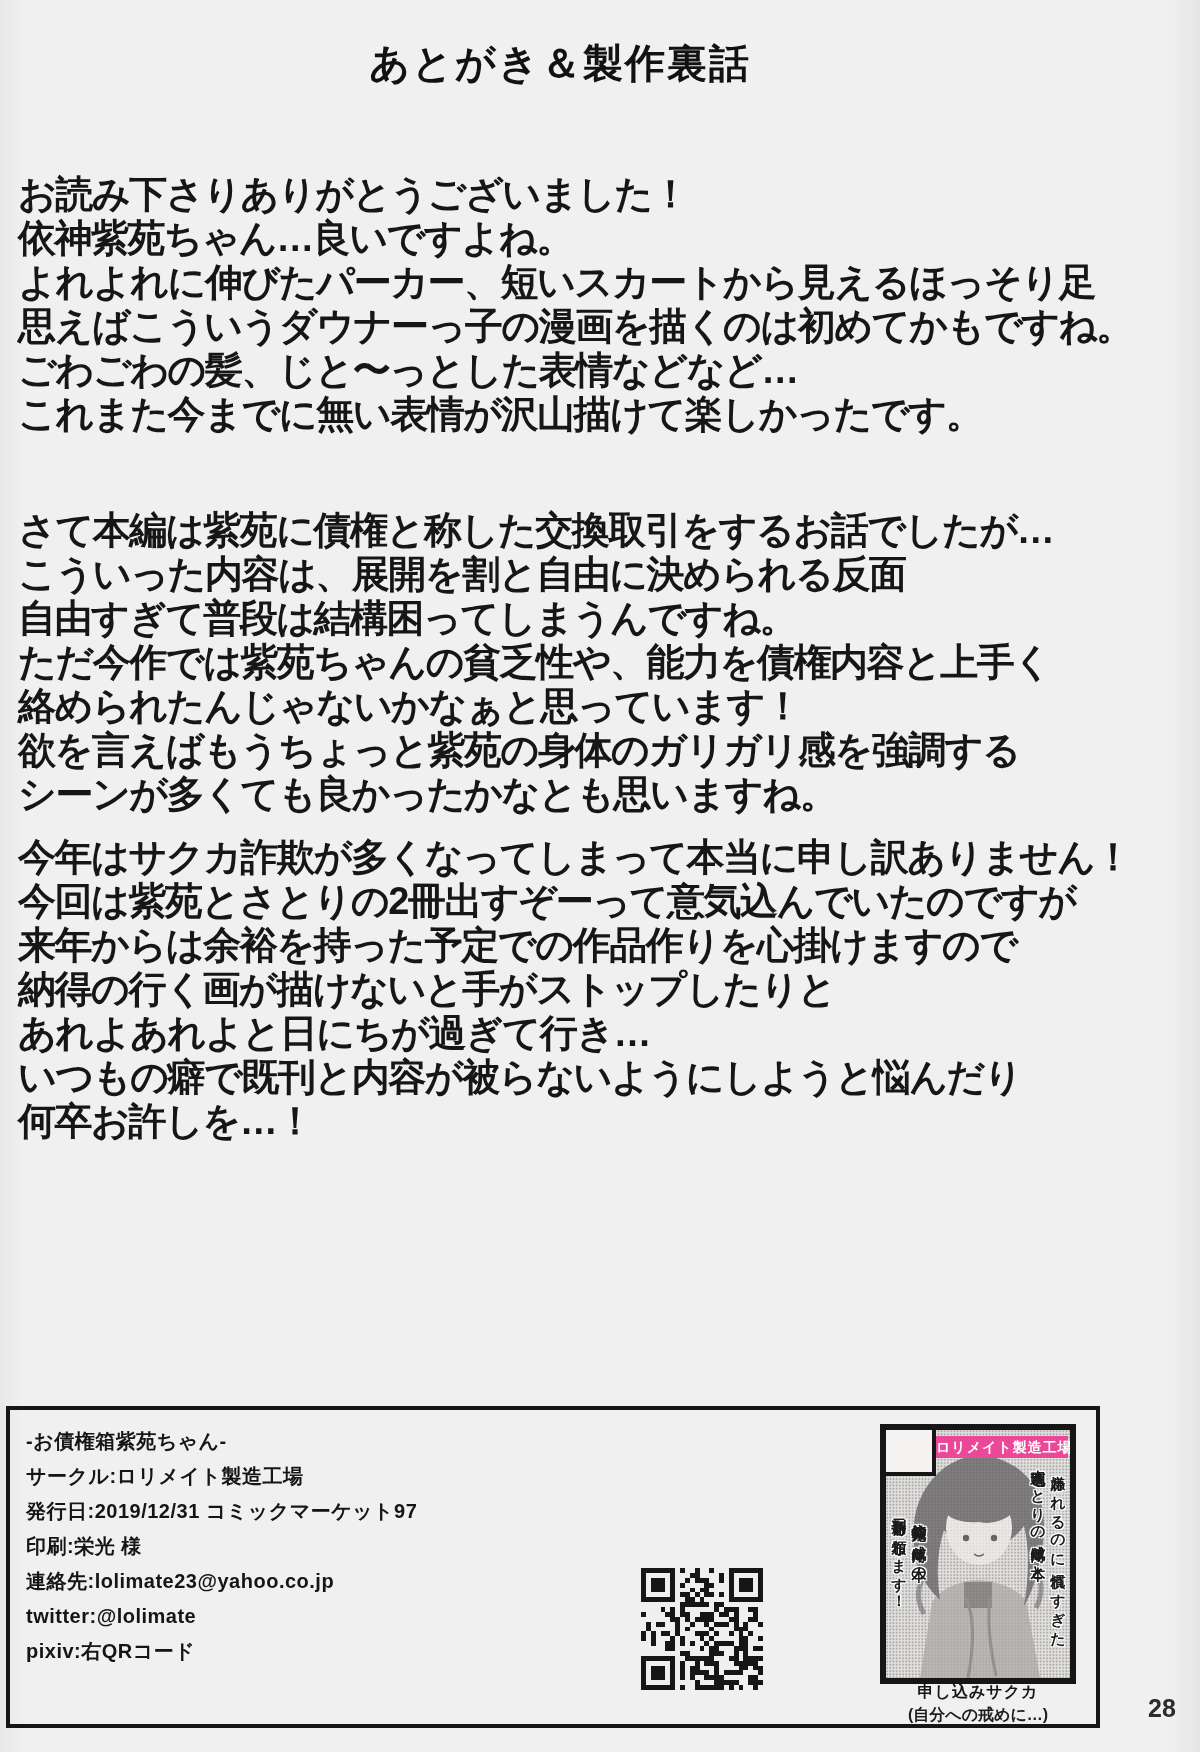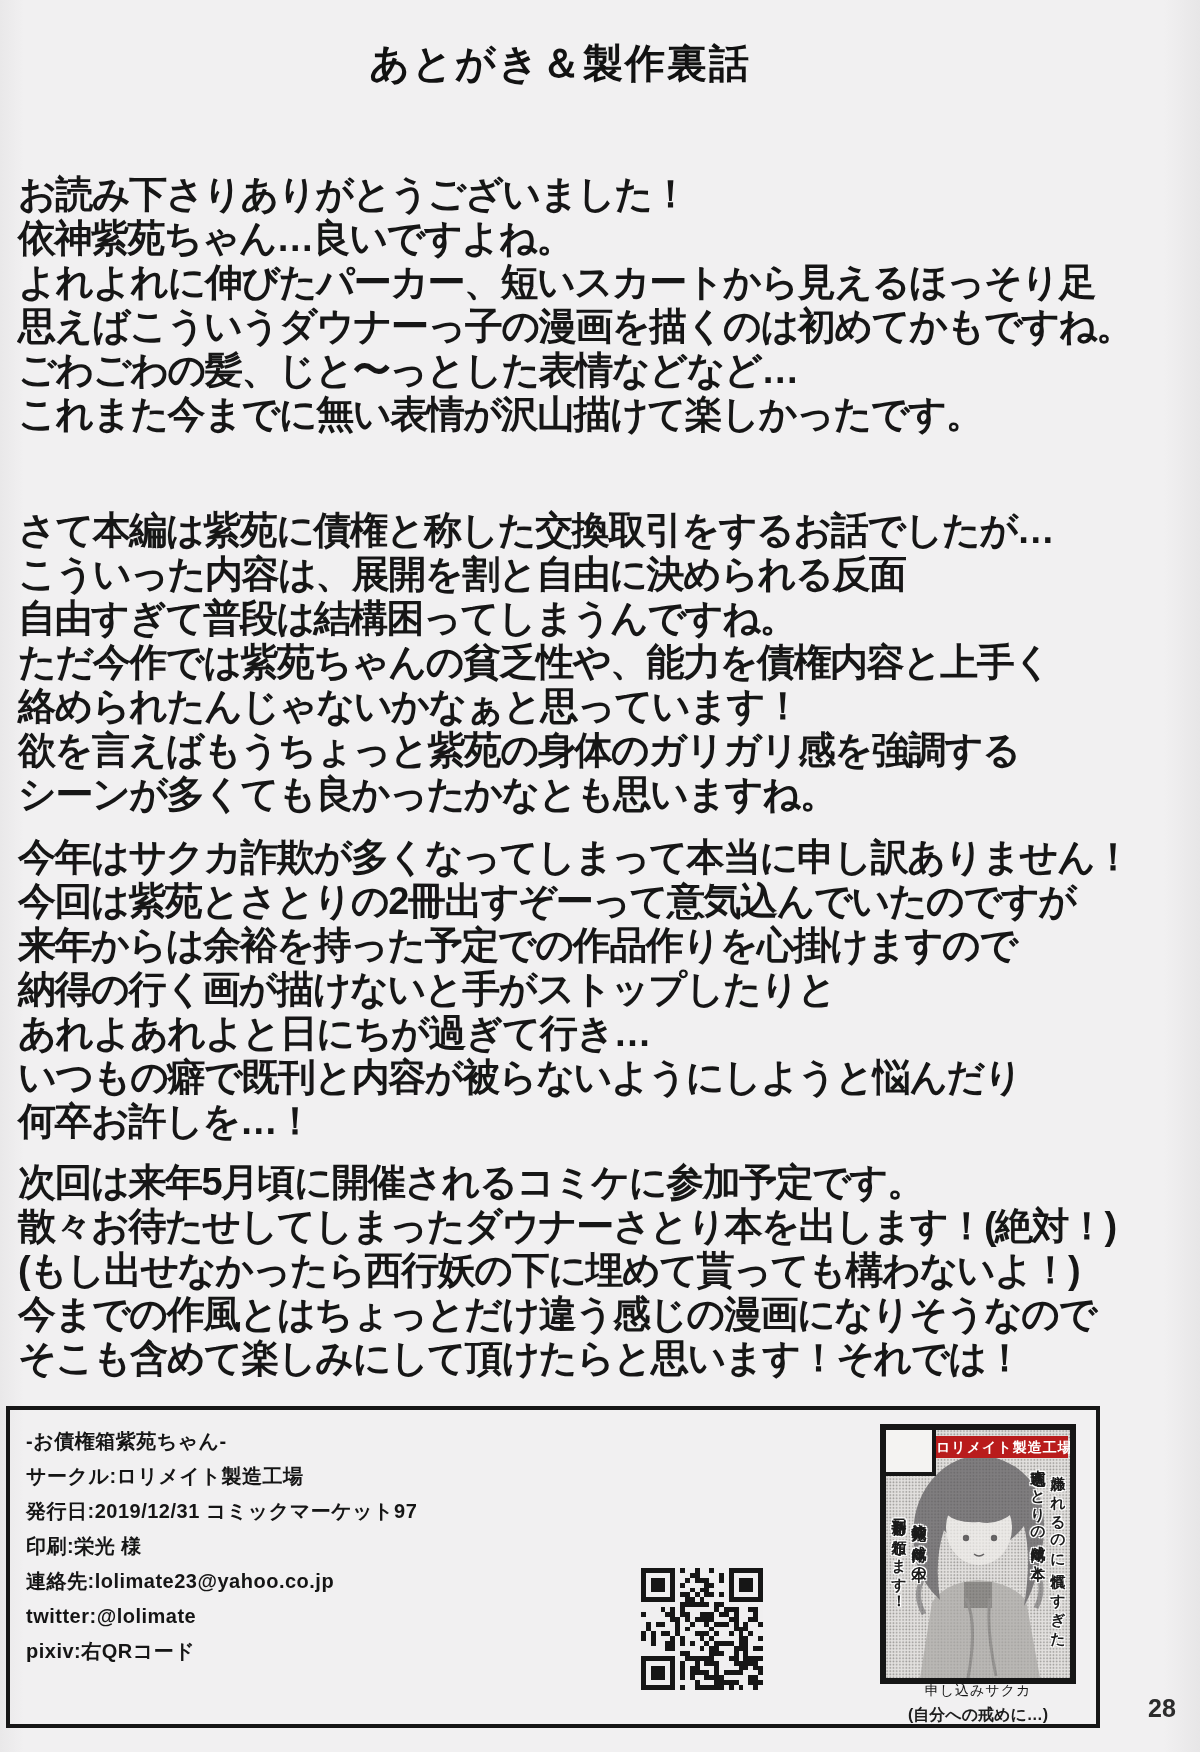--- a/index.html
+++ b/index.html
@@ -52,40 +52,40 @@
     background:#e5e3e1;overflow:hidden;
   }
   .cc-corner{
     position:absolute;left:0;top:0;width:46px;height:42px;
     background:#f4f3f2;
     border-right:4px solid #161616;border-bottom:4px solid #161616;
     z-index:3;
   }
   .cc-banner{
     position:absolute;left:50px;top:6px;right:2px;height:22px;
-    background:#b91c1c;color:#ffffff;
+    background:#ec4899;color:#ffffff;
     font-size:14px;font-weight:700;line-height:22px;
     text-align:center;letter-spacing:1px;z-index:3;
     white-space:nowrap;
   }
   .illu{position:absolute;left:0;top:0;width:100%;height:100%;}
   .vr{
     position:absolute;z-index:2;
     writing-mode:vertical-rl;text-orientation:upright;
     font-weight:700;color:#1b1b1b;
     text-shadow:-1px -1px 0 #fff,1px -1px 0 #fff,-1px 1px 0 #fff,1px 1px 0 #fff,0 0 3px #fff;
     white-space:nowrap;
   }
   .vr.r1{top:34px;right:3px;font-size:15px;letter-spacing:2px;}
   .vr.r2{top:28px;right:23px;font-size:15px;letter-spacing:1px;}
   .vr.l1{top:82px;left:23px;font-size:15px;letter-spacing:1px;}
   .vr.l2{top:76px;left:3px;font-size:15px;letter-spacing:1px;}
   .cc-caption{
     position:absolute;left:868px;top:272px;width:200px;
-    text-align:center;font-size:14px;font-weight:400;
+    text-align:center;font-size:16px;font-weight:700;
     letter-spacing:1px;color:#161616;white-space:nowrap;
   }
   .cc-caption-note{
     position:absolute;left:858px;top:295px;width:220px;
     text-align:center;font-size:16px;font-weight:700;
     color:#1d1d1d;white-space:nowrap;
   }
   .pageno{
     position:absolute;left:1148px;top:1694px;
     font-size:25px;font-weight:700;color:#2c2c2c;
@@ -120,27 +120,20 @@
   <div class="para p3">
     <div>今年はサクカ詐欺が多くなってしまって本当に申し訳ありません！</div>
     <div>今回は紫苑とさとりの2冊出すぞーって意気込んでいたのですが</div>
     <div>来年からは余裕を持った予定での作品作りを心掛けますので</div>
     <div>納得の行く画が描けないと手がストップしたりと</div>
     <div>あれよあれよと日にちが過ぎて行き…</div>
     <div>いつもの癖で既刊と内容が被らないようにしようと悩んだり</div>
     <div>何卒お許しを…！</div>
   </div>
 
-  <div class="para p4">
-    <div>次回は来年5月頃に開催されるコミケに参加予定です。</div>
-    <div>散々お待たせしてしまったダウナーさとり本を出します！(絶対！)</div>
-    <div>(もし出せなかったら西行妖の下に埋めて貰っても構わないよ！)</div>
-    <div>今までの作風とはちょっとだけ違う感じの漫画になりそうなので</div>
-    <div>そこも含めて楽しみにして頂けたらと思います！それでは！</div>
-  </div>
 
   <div class="colophon">
 
     <div class="col-lines">
       <div>-お債権箱紫苑ちゃん-</div>
       <div>サークル:ロリメイト製造工場</div>
       <div>発行日:2019/12/31 コミックマーケット97</div>
       <div>印刷:栄光 様</div>
       <div>連絡先:lolimate23@yahoo.co.jp</div>
       <div>twitter:@lolimate</div>

